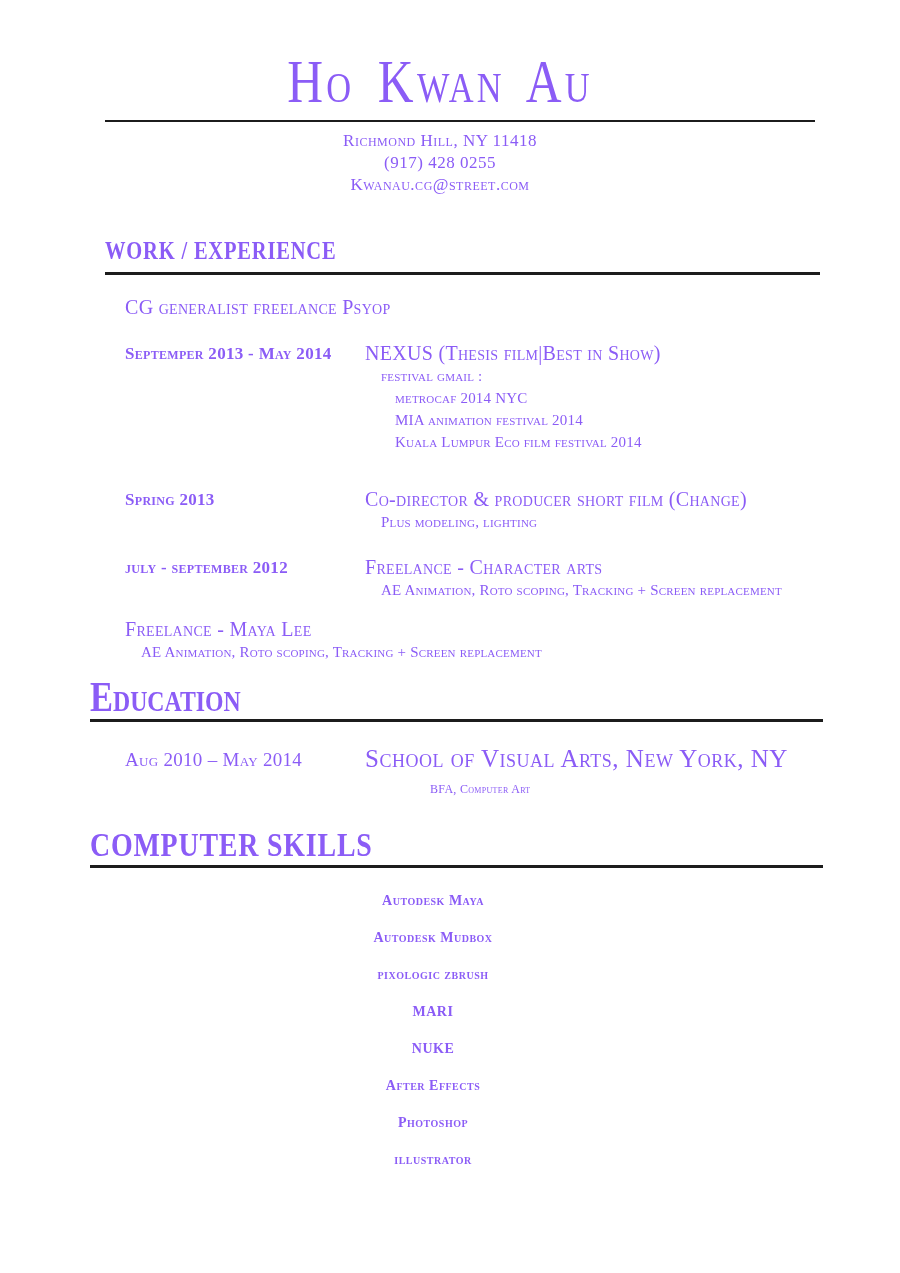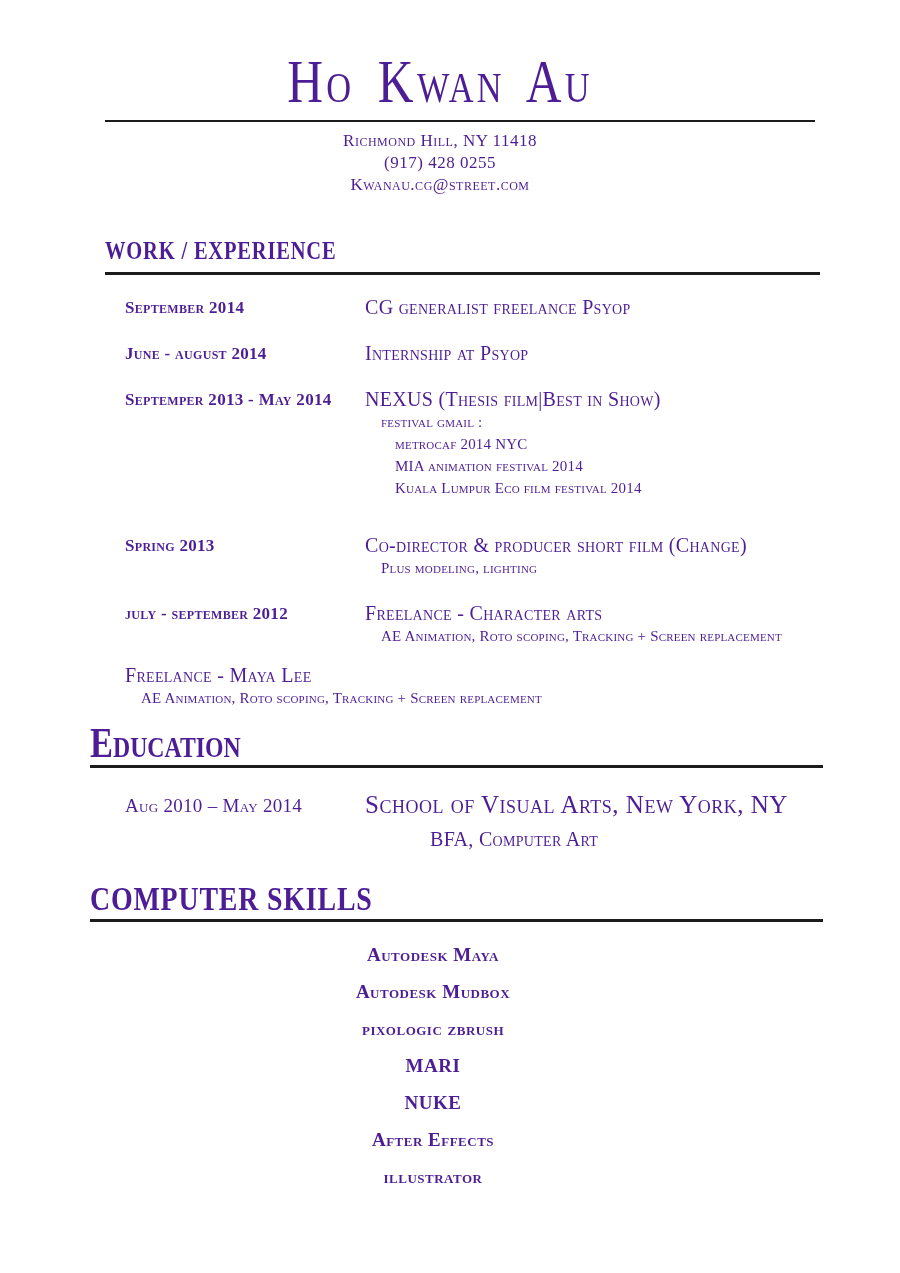--- a/index.html
+++ b/index.html
@@ -3,21 +3,21 @@
 <meta charset="utf-8">
 <style>
   * { box-sizing: border-box; margin: 0; padding: 0; }
   body { margin: 0; background: #ffffff; }
 
   .page {
     position: relative;
     width: 900px;
     height: 1273px;
     background: #ffffff;
-    color: #4c1d95;
+    color: #8b5cf6;
     font-family: "Liberation Serif", serif;
     overflow: hidden;
   }
 
   
   .header { width: 880px; text-align: center; padding-top: 50px; }
   .name {
     display: inline-block;
     font-variant: small-caps;
     font-size: 62px;
@@ -106,31 +106,31 @@
     padding-top: 5px;
   }
   .edu-entry .school {
     font-variant: small-caps;
     font-size: 25px;
     line-height: 30px;
     letter-spacing: 0.5px;
   }
   .edu-entry .degree {
     font-variant: small-caps;
-    font-size: 20px;
+    font-size: 12px;
     margin: 8px 0 0 65px;
     letter-spacing: 0.3px;
   }
 
   
   .skills-list { width: 866px; margin-top: 20px; text-align: center; }
   .skill {
     font-variant: small-caps;
     font-weight: bold;
-    font-size: 19px;
+    font-size: 14px;
     line-height: 26px;
     margin-bottom: 11px;
     letter-spacing: 0.5px;
   }
 </style>
 </head>
 <body>
 
 <div class="page">
 
@@ -146,32 +146,25 @@
 
   <div class="section work">
     <div class="section-heading">
       <span class="condense">WORK / EXPERIENCE</span>
     </div>
     <div class="section-rule"></div>
 
     <div class="entries">
 
       <div class="entry e1">
-        <div class="date">September 2014</div>
         <div class="body">
           <div class="title">CG generalist freelance Psyop</div>
         </div>
       </div>
 
-      <div class="entry e2">
-        <div class="date">June - august 2014</div>
-        <div class="body">
-          <div class="title">Internship at Psyop</div>
-        </div>
-      </div>
 
       <div class="entry e3">
         <div class="date">Septemper 2013 - May 2014</div>
         <div class="body">
           <div class="title">NEXUS (Thesis film|Best in Show)</div>
           <div class="detail d1">festival gmail :</div>
           <div class="detail d2">metrocaf 2014 NYC</div>
           <div class="detail d2">MIA animation festival 2014</div>
           <div class="detail d2">Kuala Lumpur Eco film festival 2014</div>
         </div>
@@ -225,16 +218,17 @@
     <div class="section-rule"></div>
   </div>
 
   <div class="skills-list">
     <div class="skill">Autodesk Maya</div>
     <div class="skill">Autodesk Mudbox</div>
     <div class="skill">pixologic zbrush</div>
     <div class="skill">MARI</div>
     <div class="skill">NUKE</div>
     <div class="skill">After Effects</div>
+    <div class="skill">Photoshop</div>
     <div class="skill">illustrator</div>
   </div>
 
 </div>
 
 </body></html>

